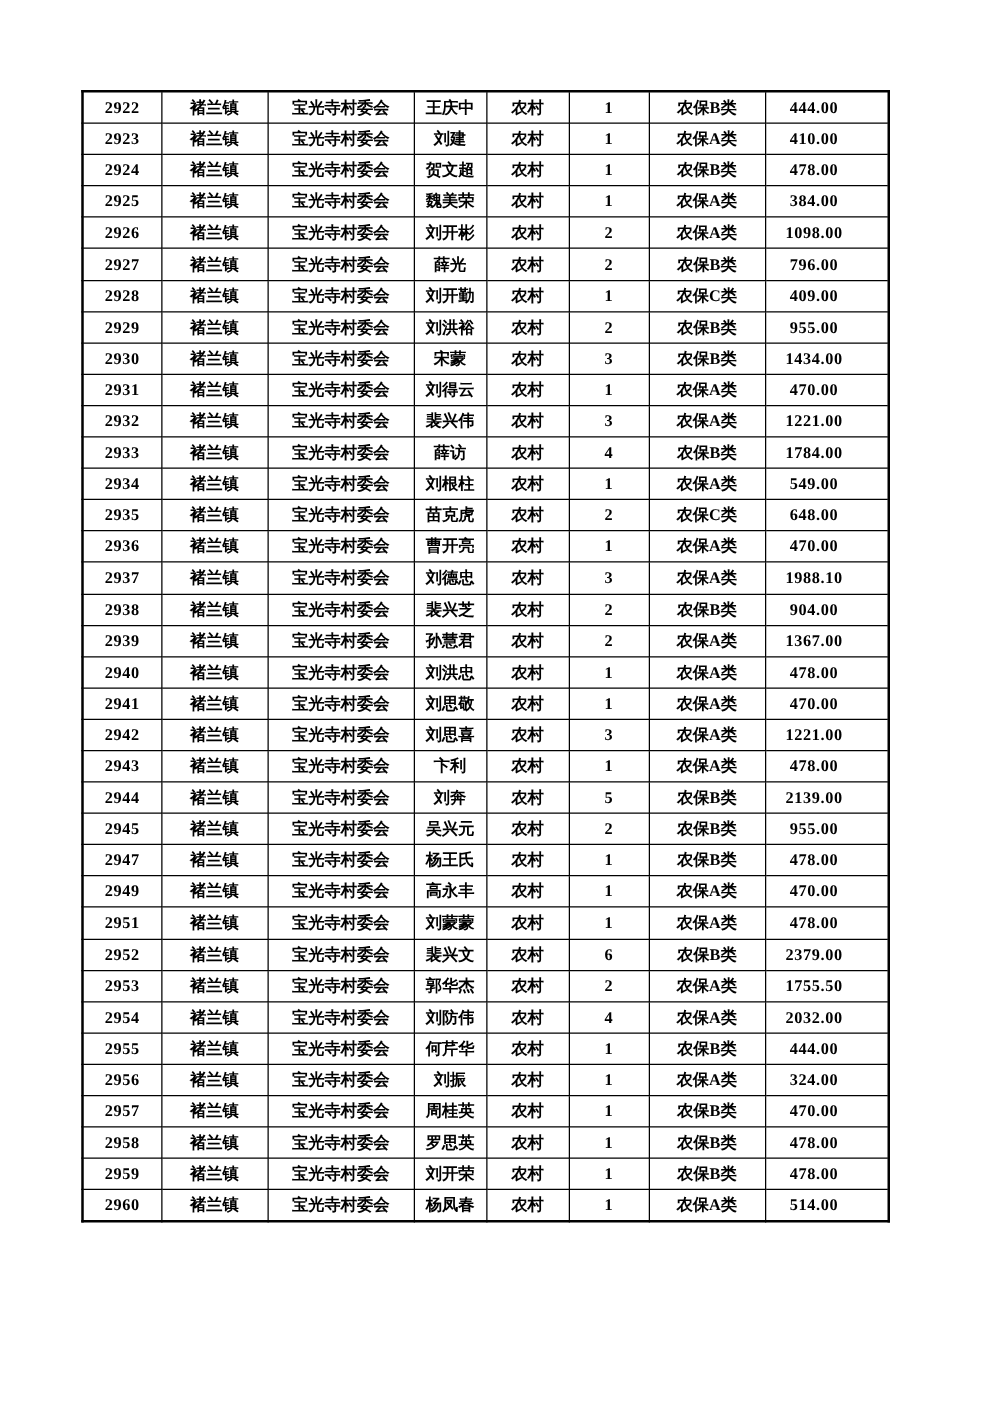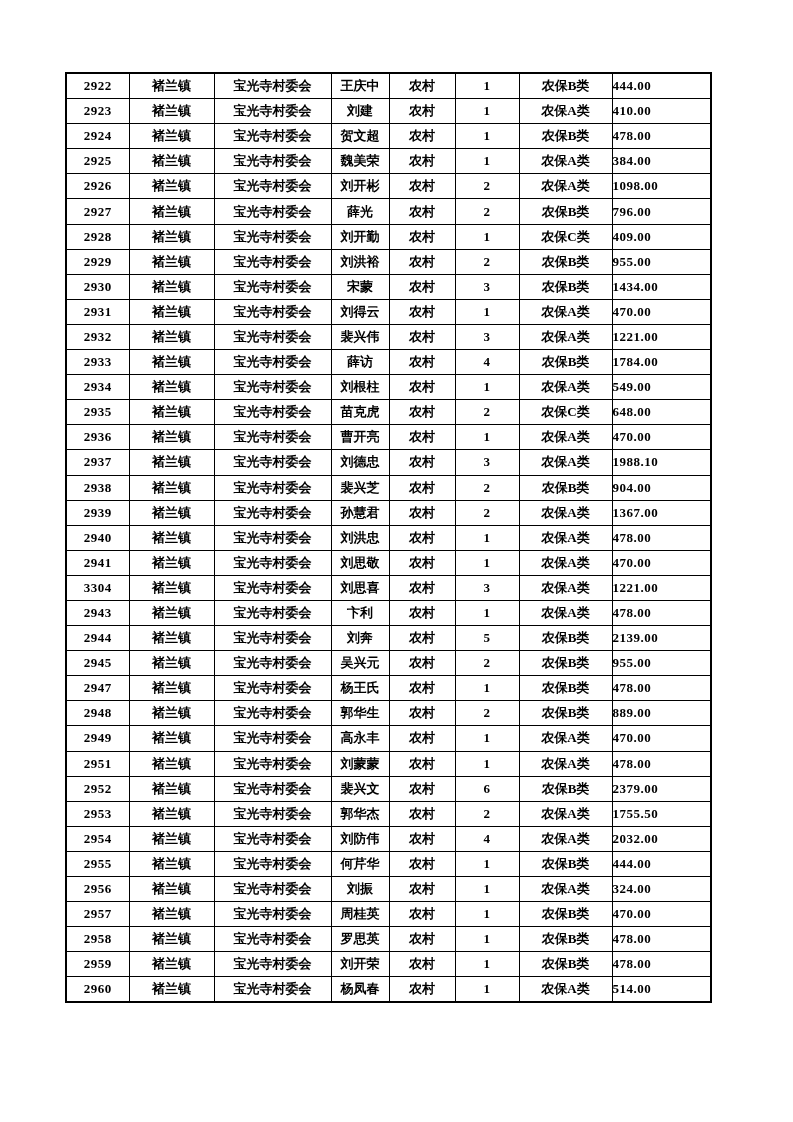--- a/index.html
+++ b/index.html
@@ -32,21 +32,21 @@
     padding: 0;
     font-size: 13px;
     line-height: 24px;
     text-align: center;
     white-space: nowrap;
     overflow: hidden;
     color: #000000;
     background: #ffffff;
   }
   table.pay-table td.col-amount {
-    text-align: left;
+    text-align: center;
     padding-right: 20px;
   }
   table.pay-table td.col-id,
   table.pay-table td.col-count,
   table.pay-table td.col-amount {
     font-family: "Liberation Serif", "DejaVu Serif", serif;
     letter-spacing: 0.5px;
   }
 </style>
 </head>
@@ -259,21 +259,21 @@
           <td class="col-id">2941</td>
           <td class="col-town">褚兰镇</td>
           <td class="col-village">宝光寺村委会</td>
           <td class="col-name">刘思敬</td>
           <td class="col-type">农村</td>
           <td class="col-count">1</td>
           <td class="col-category">农保A类</td>
           <td class="col-amount">470.00</td>
         </tr>
         <tr>
-          <td class="col-id">3304</td>
+          <td class="col-id">2942</td>
           <td class="col-town">褚兰镇</td>
           <td class="col-village">宝光寺村委会</td>
           <td class="col-name">刘思喜</td>
           <td class="col-type">农村</td>
           <td class="col-count">3</td>
           <td class="col-category">农保A类</td>
           <td class="col-amount">1221.00</td>
         </tr>
         <tr>
           <td class="col-id">2943</td>
@@ -307,30 +307,20 @@
         </tr>
         <tr>
           <td class="col-id">2947</td>
           <td class="col-town">褚兰镇</td>
           <td class="col-village">宝光寺村委会</td>
           <td class="col-name">杨王氏</td>
           <td class="col-type">农村</td>
           <td class="col-count">1</td>
           <td class="col-category">农保B类</td>
           <td class="col-amount">478.00</td>
-        </tr>
-        <tr>
-          <td class="col-id">2948</td>
-          <td class="col-town">褚兰镇</td>
-          <td class="col-village">宝光寺村委会</td>
-          <td class="col-name">郭华生</td>
-          <td class="col-type">农村</td>
-          <td class="col-count">2</td>
-          <td class="col-category">农保B类</td>
-          <td class="col-amount">889.00</td>
         </tr>
         <tr>
           <td class="col-id">2949</td>
           <td class="col-town">褚兰镇</td>
           <td class="col-village">宝光寺村委会</td>
           <td class="col-name">高永丰</td>
           <td class="col-type">农村</td>
           <td class="col-count">1</td>
           <td class="col-category">农保A类</td>
           <td class="col-amount">470.00</td>

